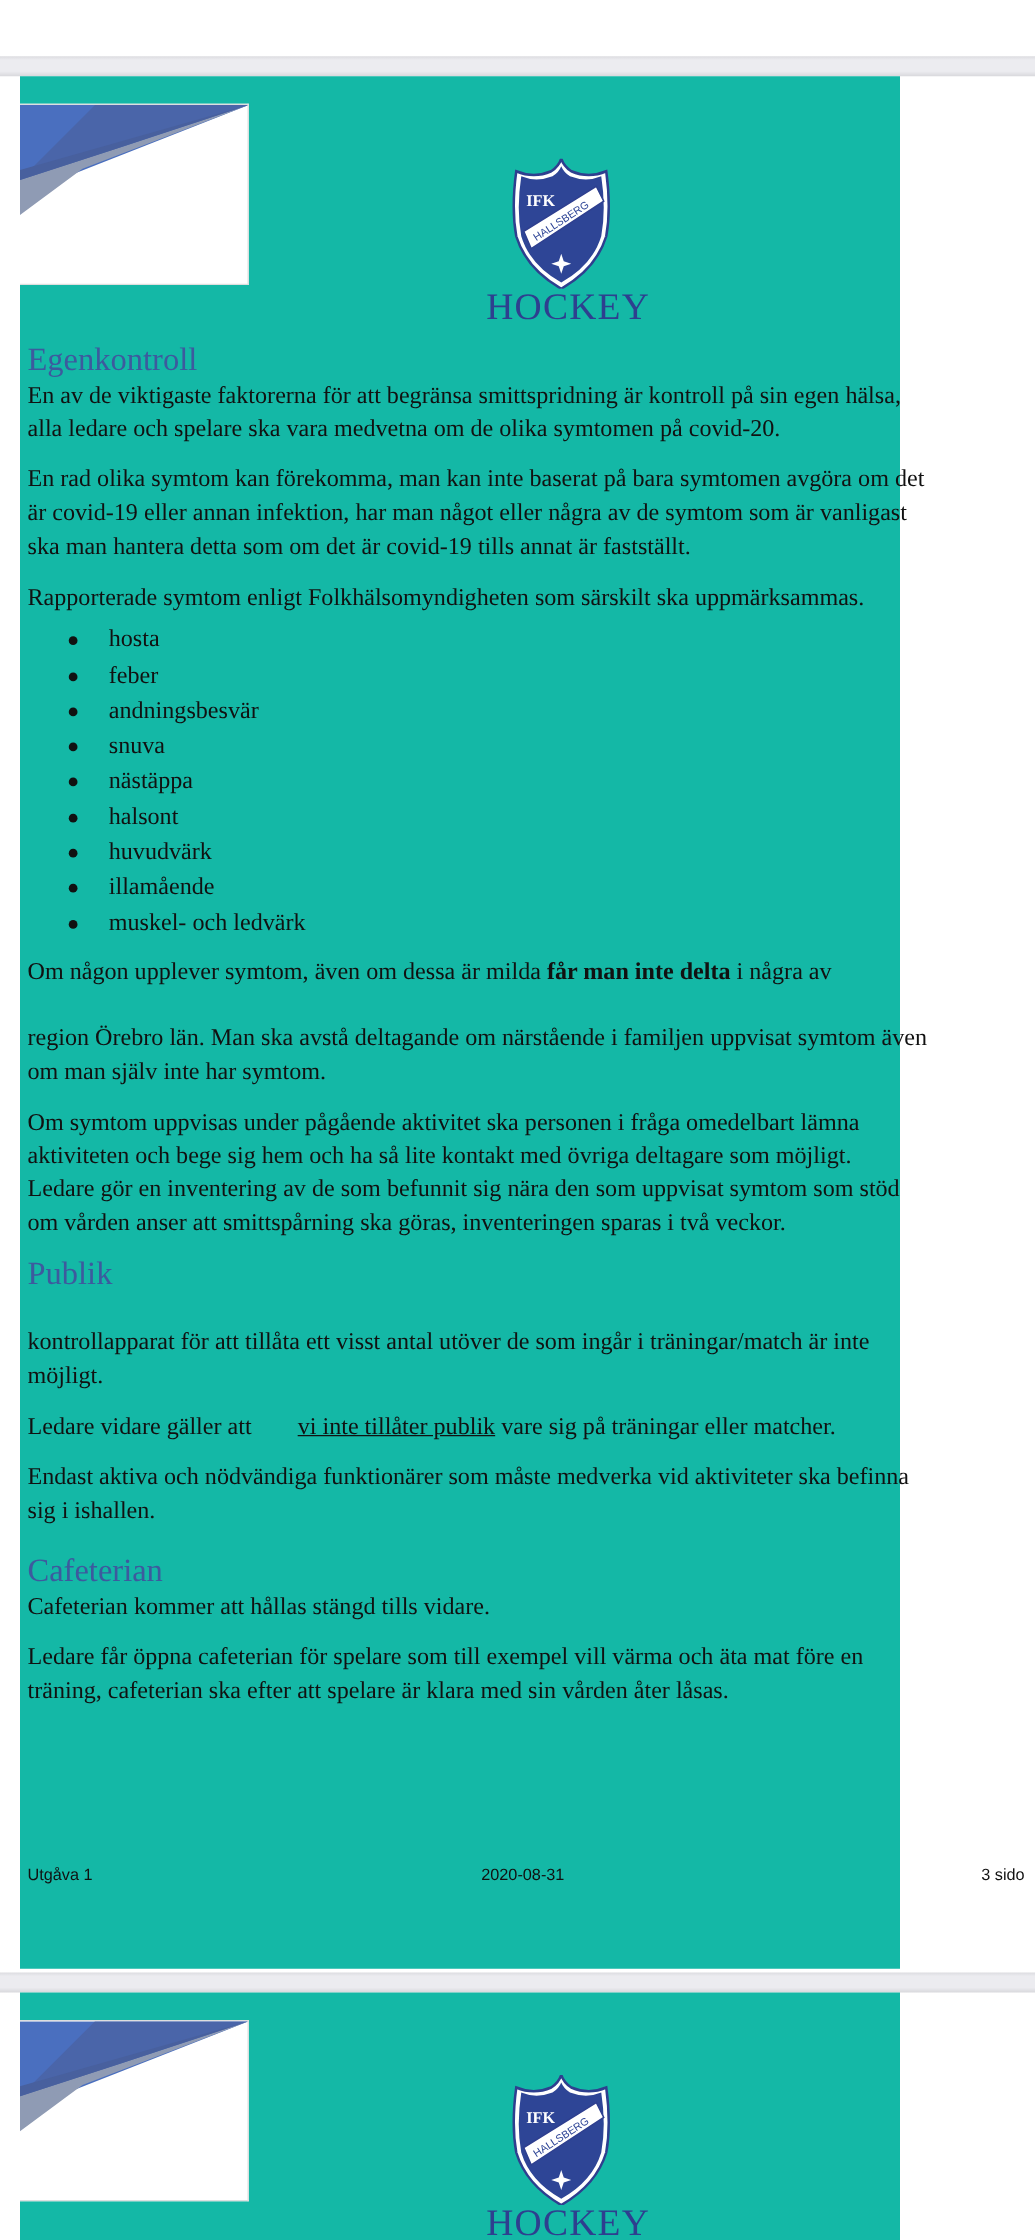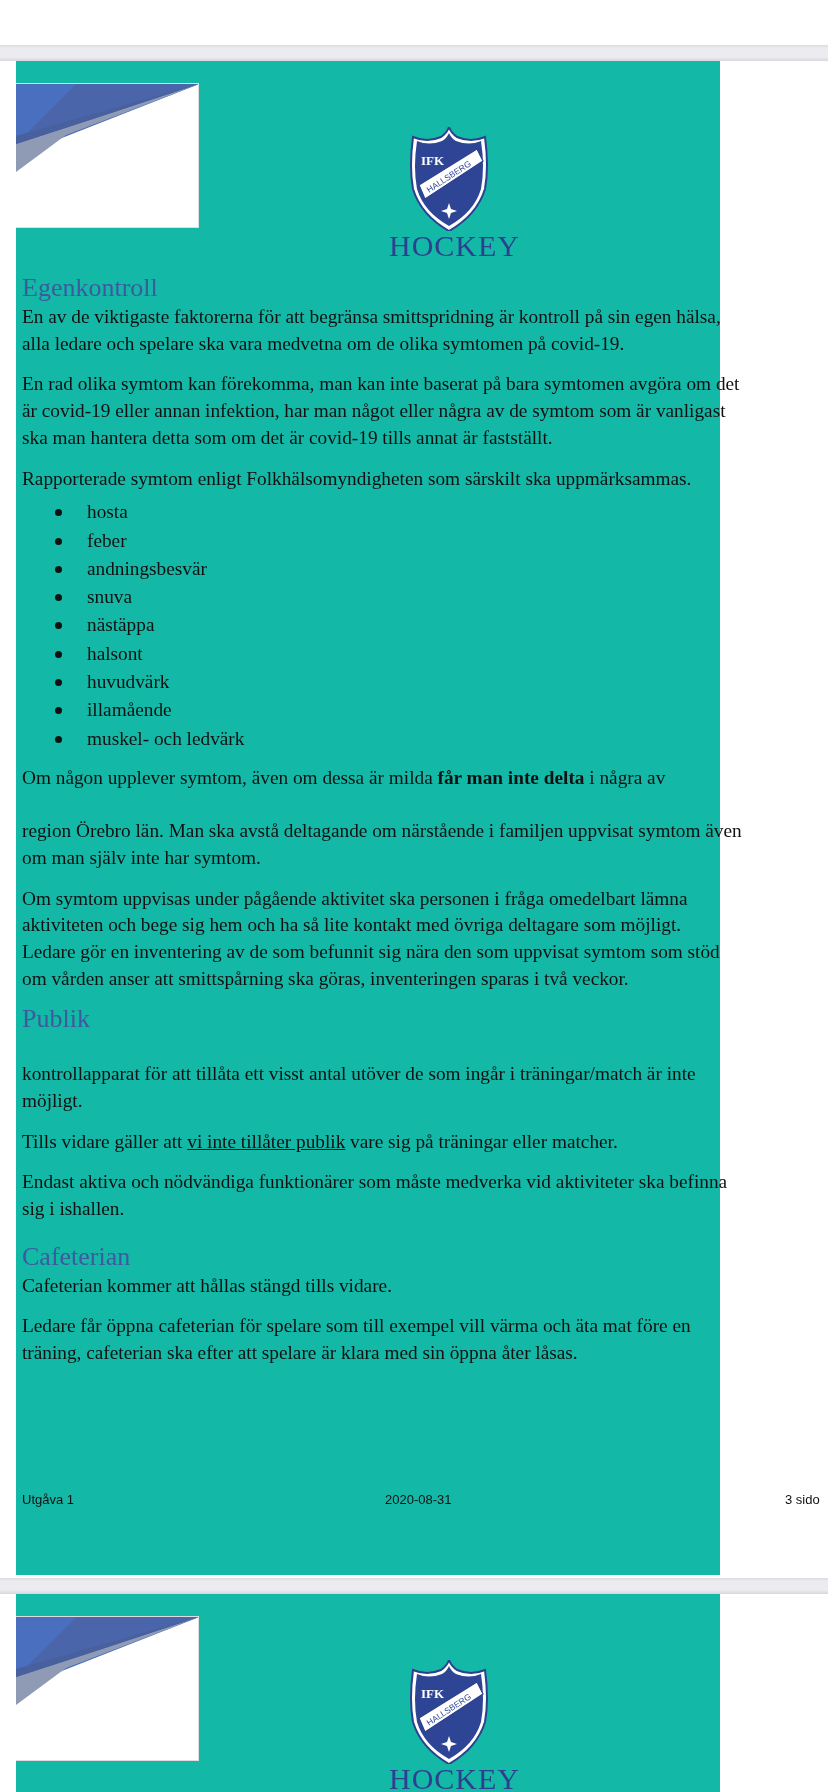--- a/index.html
+++ b/index.html
@@ -33,21 +33,21 @@
   }
   p, li { font-size: 19.3px; line-height: 26.7px; white-space: nowrap; }
   .para { margin-bottom: 14px; }
   ul { list-style: none; margin: 4px 0 12px 0; }
   ul li { position: relative; padding-left: 65px; line-height: 28.3px; }
   ul li::before {
     content: ""; position: absolute; left: 33px; top: 11px;
     width: 7px; height: 7px; border-radius: 50%; background: #111;
   }
   .bold-u { font-weight: bold; }
-  .u { text-decoration: underline; }
+  .u { text-decoration: underline; margin-left: 32px; }
 
   .footer {
     position: absolute; left: 22px; top: 1492px; width: 806px; height: 22px;
     font-family: "Liberation Sans", "DejaVu Sans", sans-serif; font-size: 13px; color: #111;
   }
   .footer span { position: absolute; top: 0; white-space: nowrap; }
   .f-left { left: 0; }
   .f-center { left: 363px; }
   .f-right { left: 763px; }
 </style>
@@ -77,21 +77,21 @@
     </svg>
     <div class="logo-word">HOCKEY</div>
   </div>
 </div>
 
 <div class="content">
 
   <h2>Egenkontroll</h2>
   <p class="para">
     <span>En av de viktigaste faktorerna för att begränsa smittspridning är kontroll på sin egen hälsa,</span><br>
-    <span>alla ledare och spelare ska vara medvetna om de olika symtomen på covid-19.</span>
+    <span>alla ledare och spelare ska vara medvetna om de olika symtomen på covid-20.</span>
   </p>
   <p class="para">
     <span>En rad olika symtom kan förekomma, man kan inte baserat på bara symtomen avgöra om det</span><br>
     <span>är covid-19 eller annan infektion, har man något eller några av de symtom som är vanligast</span><br>
     <span>ska man hantera detta som om det är covid-19 tills annat är fastställt.</span>
   </p>
   <p class="para" style="margin-bottom:6px;">Rapporterade symtom enligt Folkhälsomyndigheten som särskilt ska uppmärksammas.</p>
   <ul>
     <li>hosta</li>
     <li>feber</li>
@@ -116,32 +116,32 @@
     <span>om vården anser att smittspårning ska göras, inventeringen sparas i två veckor.</span>
   </p>
 
   <h2>Publik</h2>
   <p class="para">
     <br>
     <span>kontrollapparat för att tillåta ett visst antal utöver de som ingår i träningar/match är inte</span><br>
     <span>möjligt.</span>
   </p>
   <p class="para">
-    <span>Tills vidare gäller att </span><span class="u">vi inte tillåter publik</span><span> vare sig på träningar eller matcher.</span>
+    <span>Ledare vidare gäller att </span><span class="u">vi inte tillåter publik</span><span> vare sig på träningar eller matcher.</span>
   </p>
   <p class="para" style="margin-bottom:18px;">
     <span>Endast aktiva och nödvändiga funktionärer som måste medverka vid aktiviteter ska befinna</span><br>
     <span>sig i ishallen.</span>
   </p>
 
   <h2>Cafeterian</h2>
   <p class="para">Cafeterian kommer att hållas stängd tills vidare.</p>
   <p class="para">
     <span>Ledare får öppna cafeterian för spelare som till exempel vill värma och äta mat före en</span><br>
-    <span>träning, cafeterian ska efter att spelare är klara med sin öppna åter låsas.</span>
+    <span>träning, cafeterian ska efter att spelare är klara med sin vården åter låsas.</span>
   </p>
 </div>
 
 <div class="footer">
   <span class="f-left">Utgåva 1</span>
   <span class="f-center">2020-08-31</span>
   <span class="f-right">3 sido</span>
 </div>
 
 <div class="page-gap" style="top:1578px;"></div>

